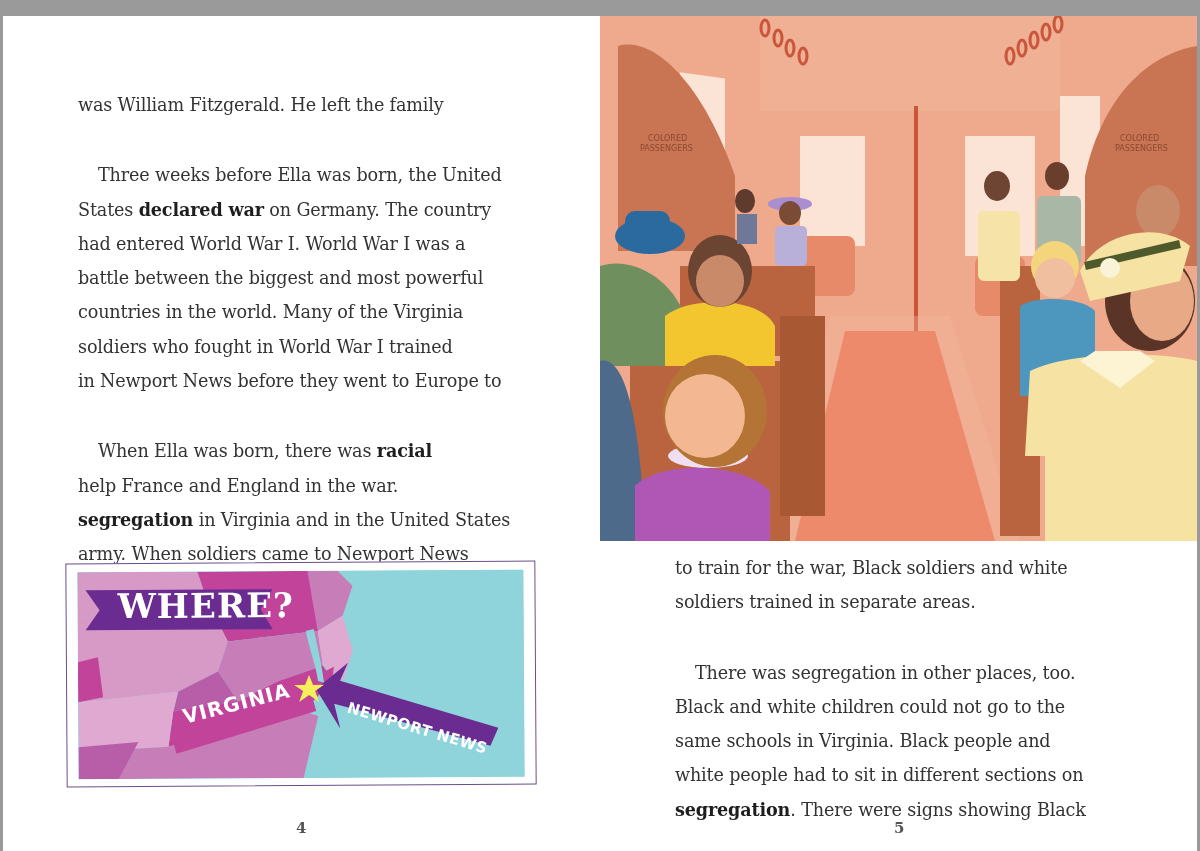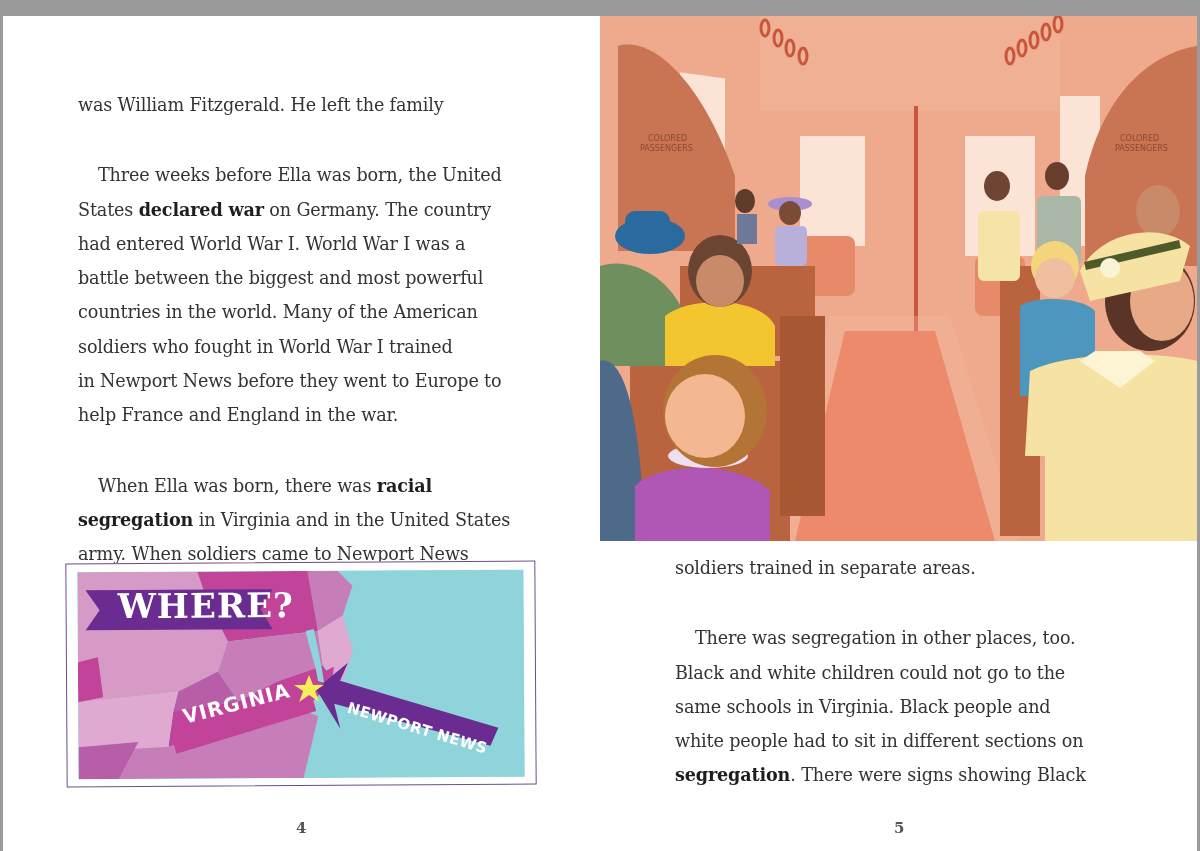--- a/index.html
+++ b/index.html
@@ -74,25 +74,25 @@
 
 <div class="spread">
 
   <div class="page page-left">
     <div class="text-block left-text">
       <span class="line">was William Fitzgerald. He left the family</span>
       <span class="line indent">Three weeks before Ella was born, the United</span>
       <span class="line"><span>States </span><b>declared war</b><span> on Germany. The country</span></span>
       <span class="line">had entered World War I. World War I was a</span>
       <span class="line">battle between the biggest and most powerful</span>
-      <span class="line">countries in the world. Many of the American</span>
+      <span class="line">countries in the world. Many of the Virginia</span>
       <span class="line">soldiers who fought in World War I trained</span>
       <span class="line">in Newport News before they went to Europe to</span>
+      <span class="line indent"><span>When Ella was born, there was </span><b>racial</b></span>
       <span class="line">help France and England in the war.</span>
-      <span class="line indent"><span>When Ella was born, there was </span><b>racial</b></span>
       <span class="line"><b>segregation</b><span> in Virginia and in the United States</span></span>
       <span class="line">army. When soldiers came to Newport News</span>
     </div>
 
     <div class="map-frame">
       <div class="map-inner">
         <svg width="446" height="207" viewBox="0 0 446 207">
           <rect x="0" y="0" width="446" height="207" fill="#8fd3db"></rect>
 
           <polygon points="0,0 120,0 130,30 0,45" fill="#d79ac6"></polygon>
@@ -207,20 +207,21 @@
         <polygon points="480,345 520,372 555,345 540,335 495,335" fill="#fdf4d3"></polygon>
         <ellipse cx="550" cy="285" rx="45" ry="50" fill="#5a3426"></ellipse>
         <ellipse cx="562" cy="285" rx="32" ry="40" fill="#e8a987"></ellipse>
         <path d="M480,255 C500,215 560,205 590,230 L580,265 L490,285 Z" fill="#f6e3a3"></path>
         <path d="M485,250 L580,228" stroke="#4f5a2a" stroke-width="8"></path>
         <circle cx="510" cy="252" r="10" fill="#faf3d8"></circle>
       </svg>
     </div>
 
     <div class="text-block right-text">
+      <span class="line">to train for the war, Black soldiers and white</span>
       <span class="line">soldiers trained in separate areas.</span>
       <span class="line indent">There was segregation in other places, too.</span>
       <span class="line">Black and white children could not go to the</span>
       <span class="line">same schools in Virginia. Black people and</span>
       <span class="line">white people had to sit in different sections on</span>
       <span class="line"><b>segregation</b><span>. There were signs showing Black</span></span>
     </div>
 
     <span class="page-number pn-right">5</span>
   </div>

